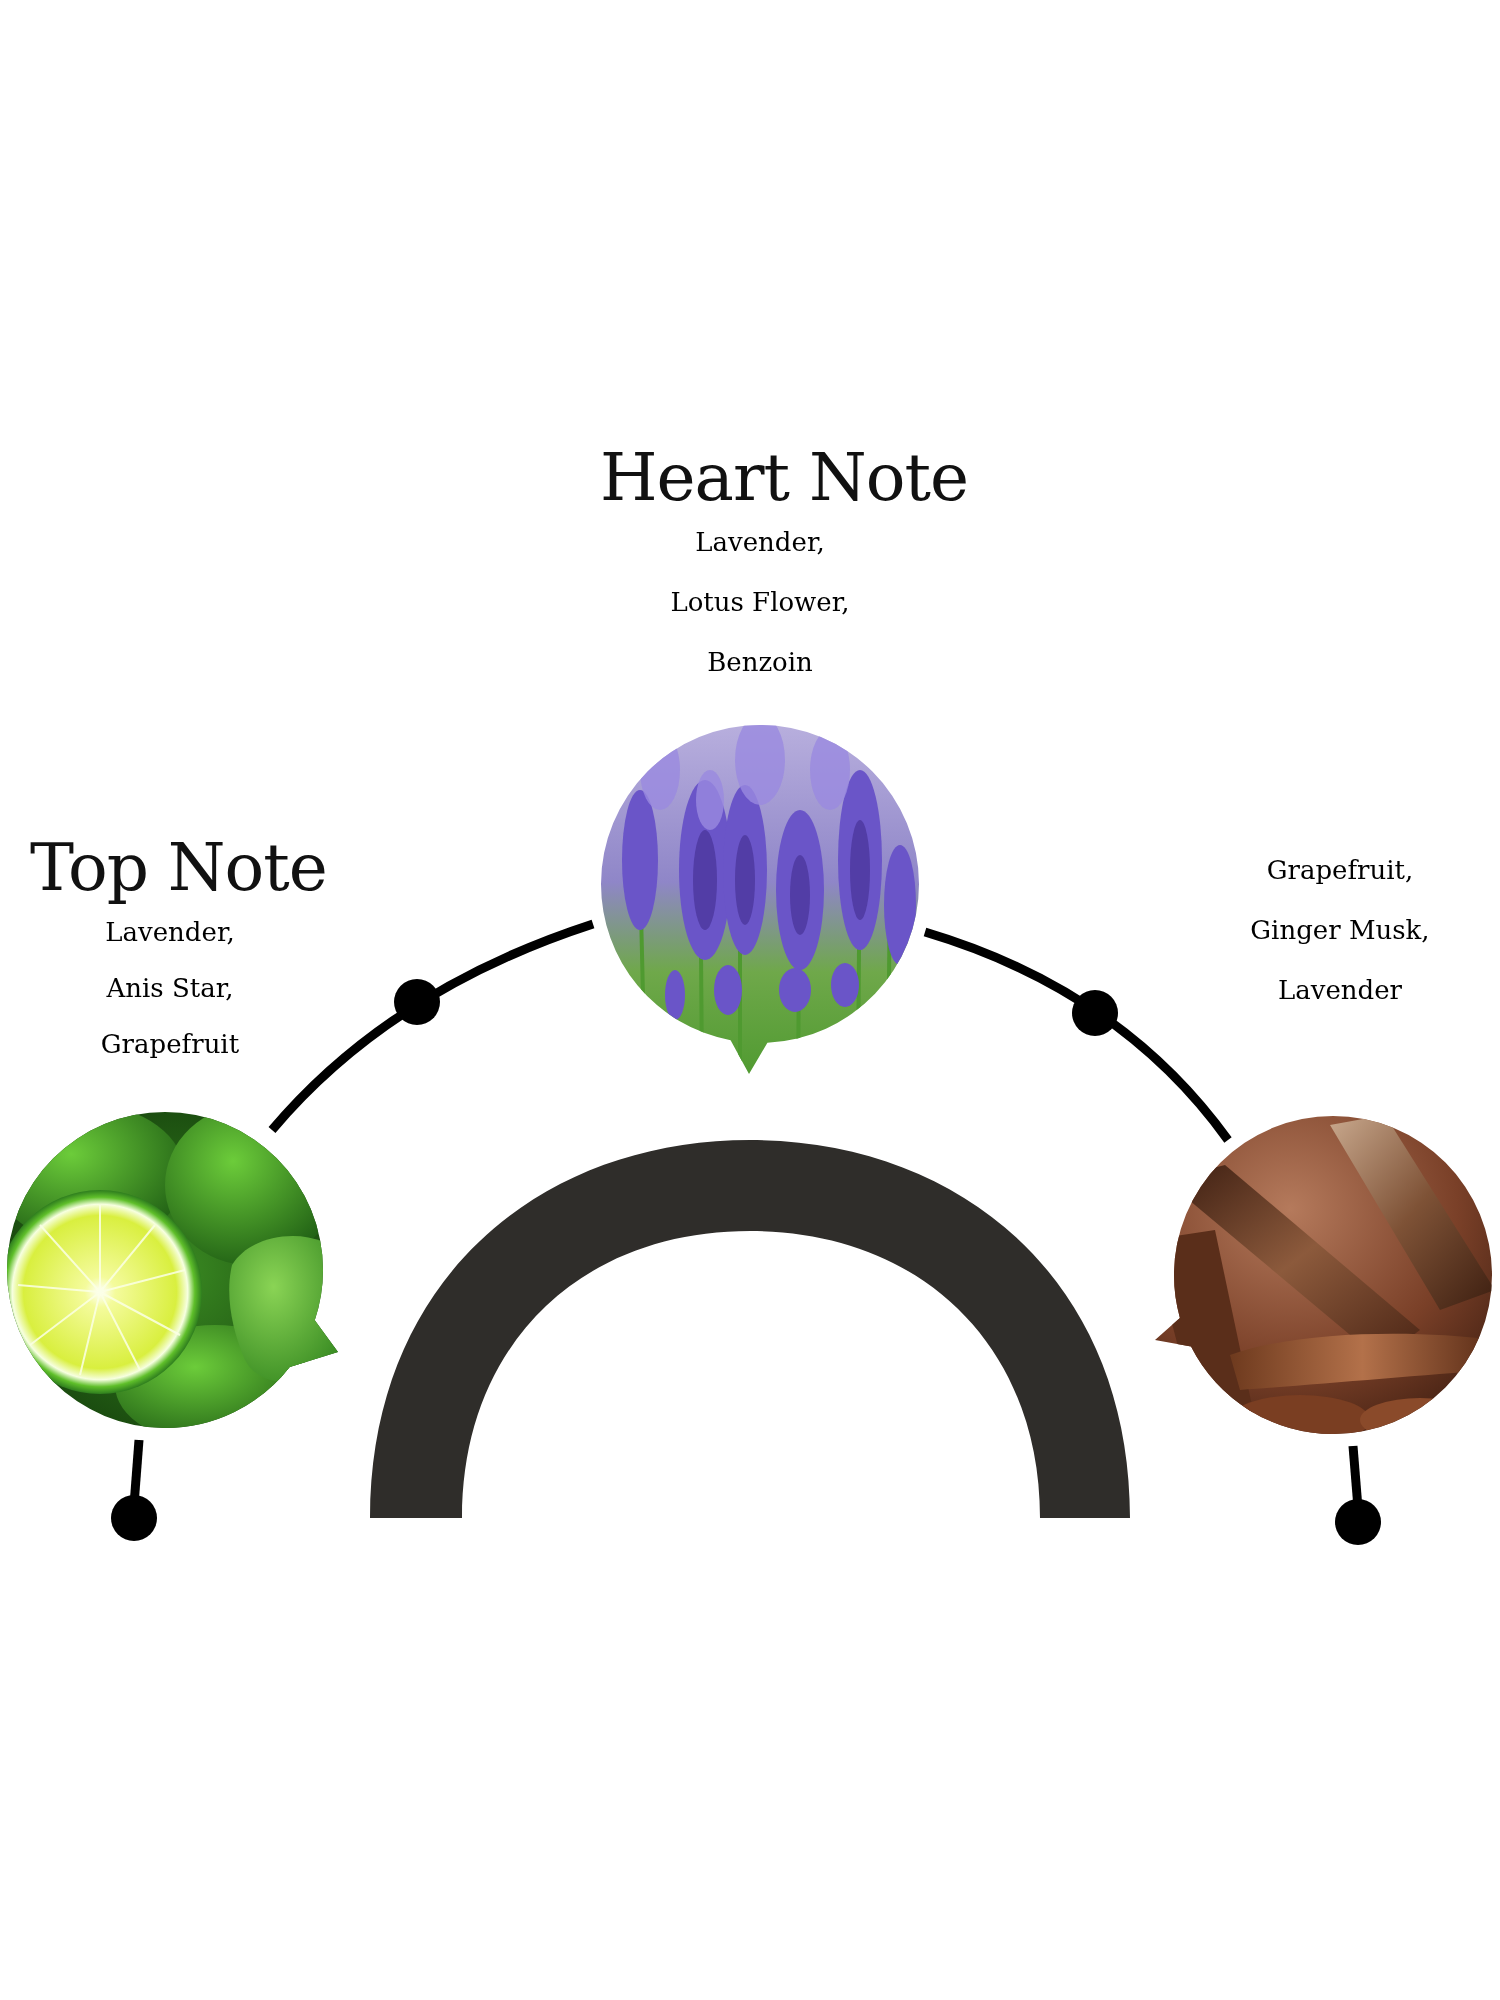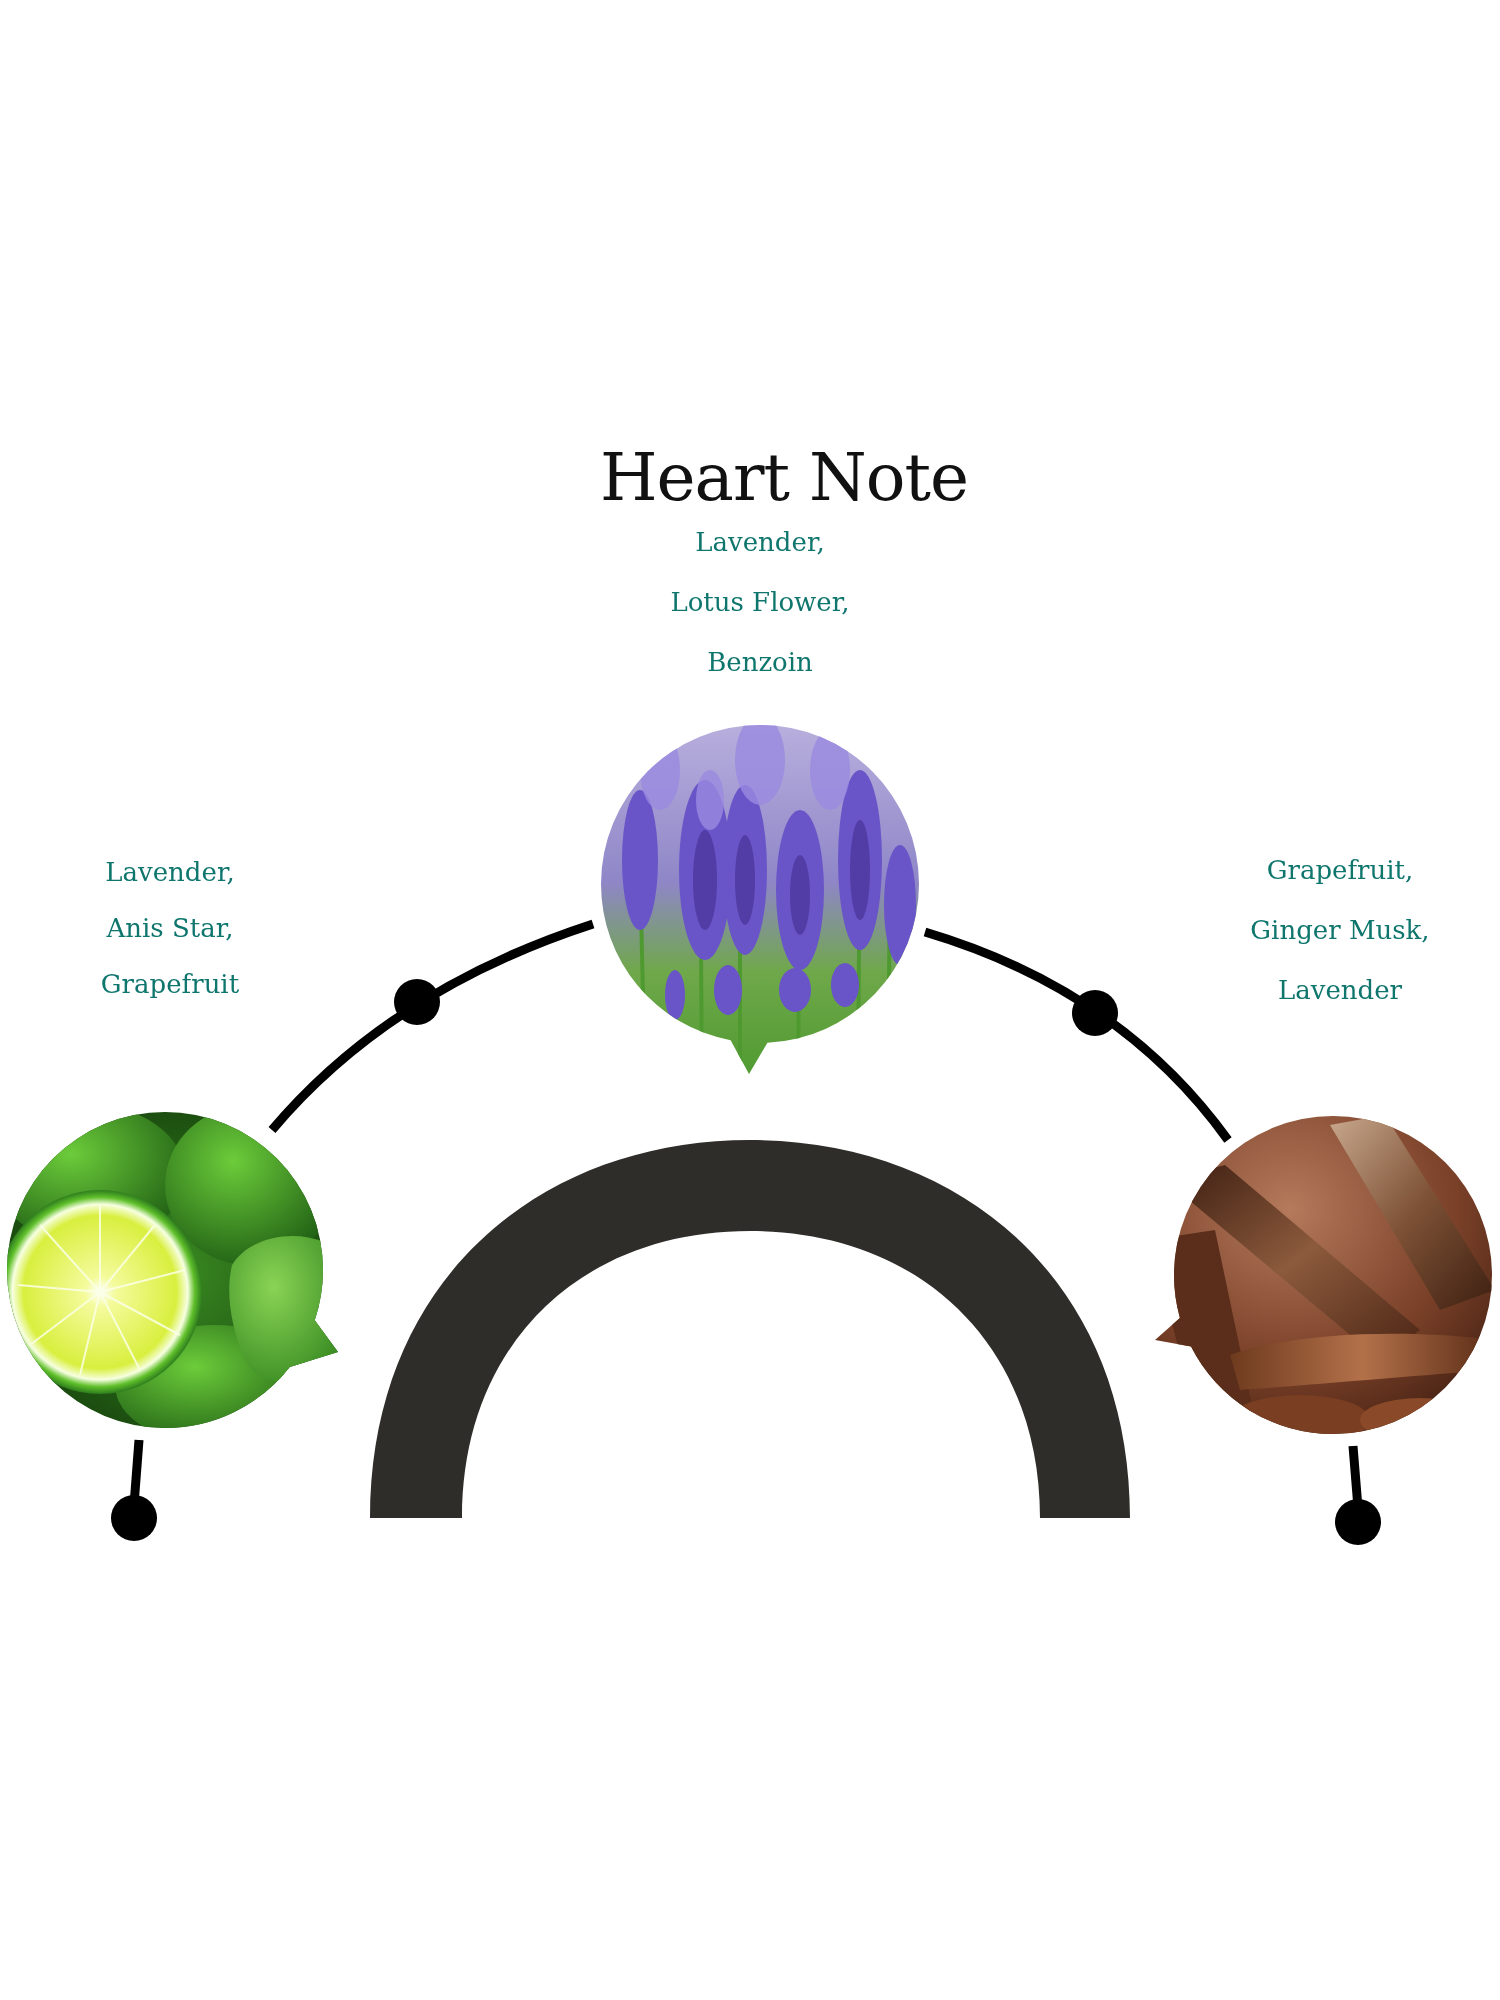--- a/index.html
+++ b/index.html
@@ -36,21 +36,21 @@
     .note-list {
       list-style: none;
       margin: 0;
       padding: 0;
     }
     .note-item {
       font-family: "DejaVu Serif", "Liberation Serif", serif;
       font-size: 26px;
       line-height: 56px;
       white-space: nowrap;
-      color: #0f766e;
+      color: #000000;
     }
     #top-note   { left: 30px;   top: 838px;  width: 280px; }
     #heart-note { left: 600px;  top: 448px;  width: 320px; }
     #base-note  { left: 1195px; top: 838px;  width: 290px; }
     #top-note .note-list { margin-top: 6px; }
     #heart-note .note-list { margin-top: 4px; }
     #base-note .note-list { margin-top: 2px; }
     #heart-note .note-item { line-height: 60px; }
     #base-note .note-item { line-height: 60px; }
   </style>
@@ -200,20 +200,21 @@
       <path d="M 1165 1180 L 1225 1165 L 1420 1330 L 1380 1360 Z" fill="url(#stick1)"></path>
       <path d="M 1330 1125 L 1385 1115 L 1495 1290 L 1440 1310 Z" fill="url(#stick3)"></path>
       <path d="M 1150 1240 L 1215 1230 L 1255 1420 L 1200 1430 Z" fill="#5a2e1a"></path>
       <path d="M 1230 1355 C 1300 1330 1420 1330 1495 1340 L 1495 1370 C 1420 1375 1310 1385 1240 1390 Z" fill="url(#stick2)"></path>
       <ellipse cx="1300" cy="1420" rx="70" ry="25" fill="#7a3e22"></ellipse>
       <ellipse cx="1420" cy="1420" rx="60" ry="22" fill="#8a4a2a"></ellipse>
     </g>
   </svg>
 
   <div class="note-block" id="top-note">
+    <h2 class="note-title">Top Note</h2>
     <ul class="note-list">
       <li class="note-item">Lavender,</li>
       <li class="note-item">Anis Star,</li>
       <li class="note-item">Grapefruit</li>
     </ul>
   </div>
 
   <div class="note-block" id="heart-note">
     <h2 class="note-title">Heart Note</h2>
     <ul class="note-list">

